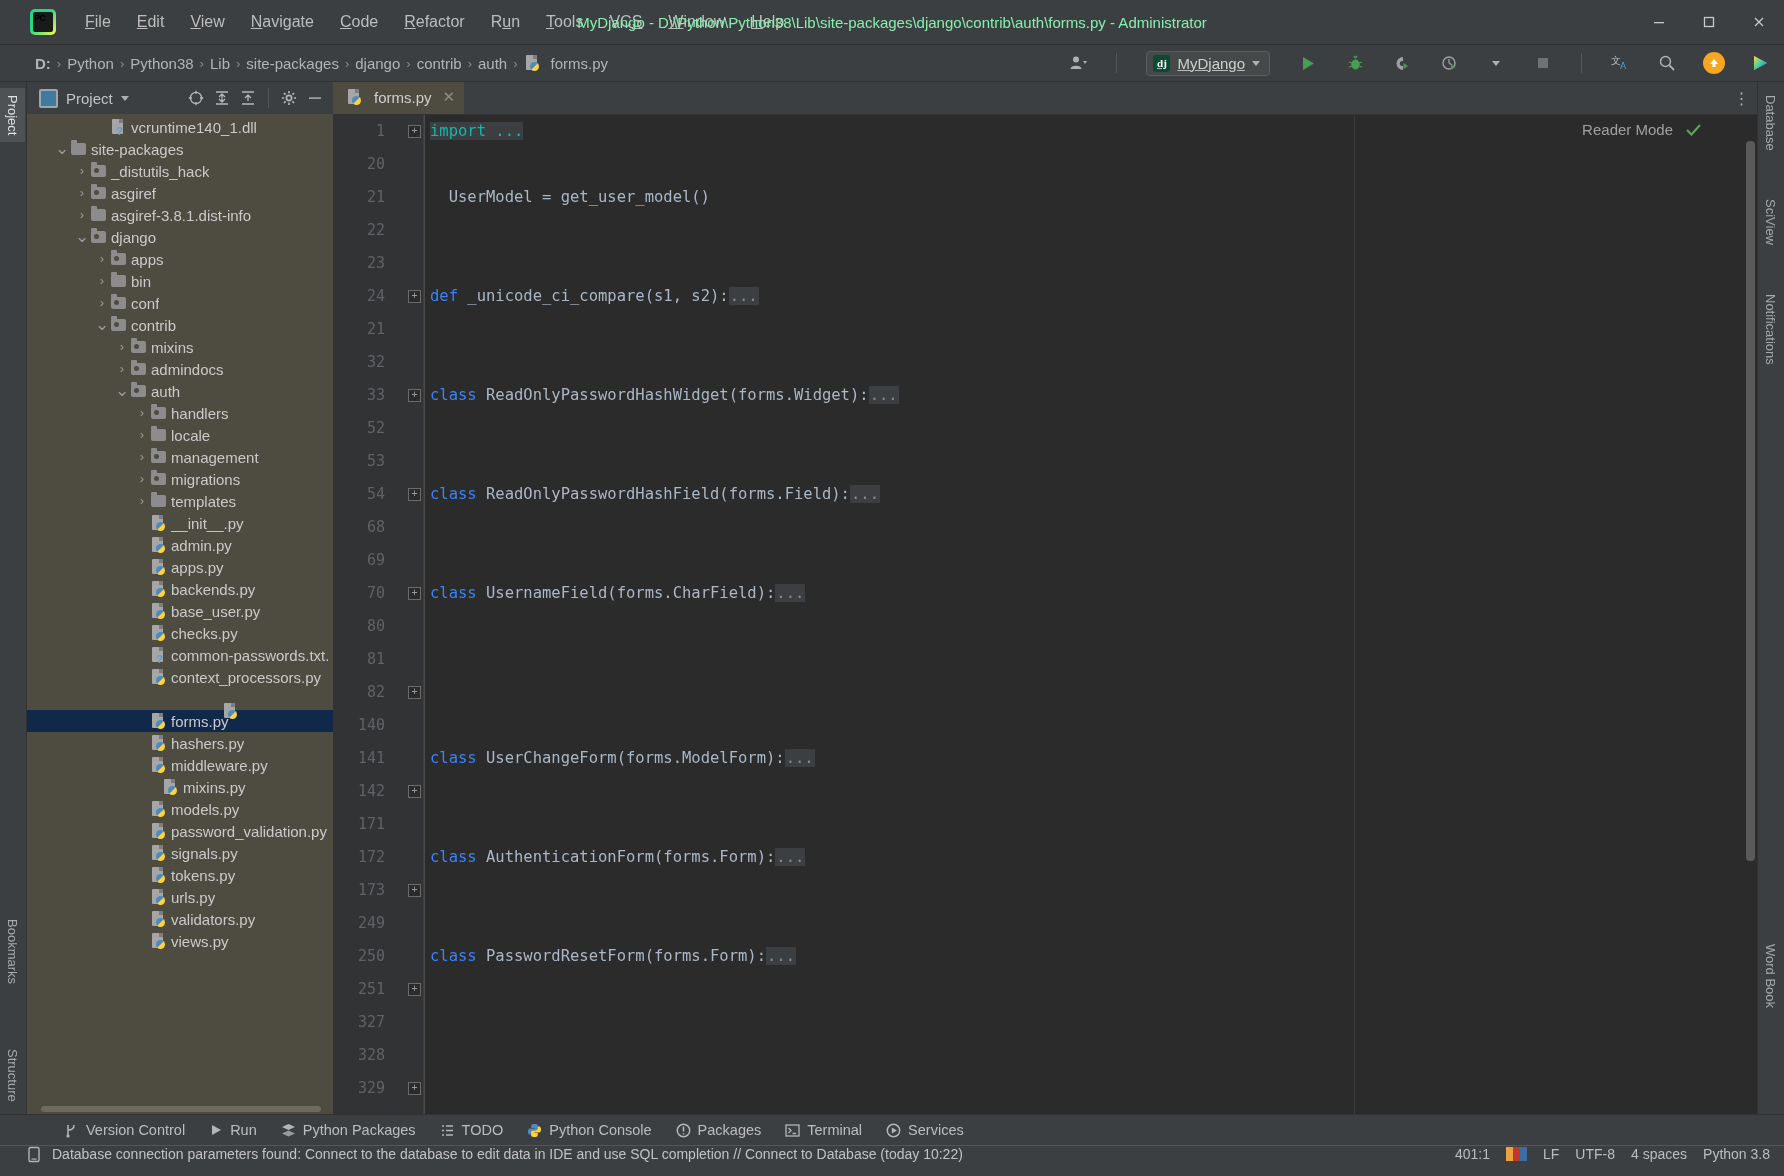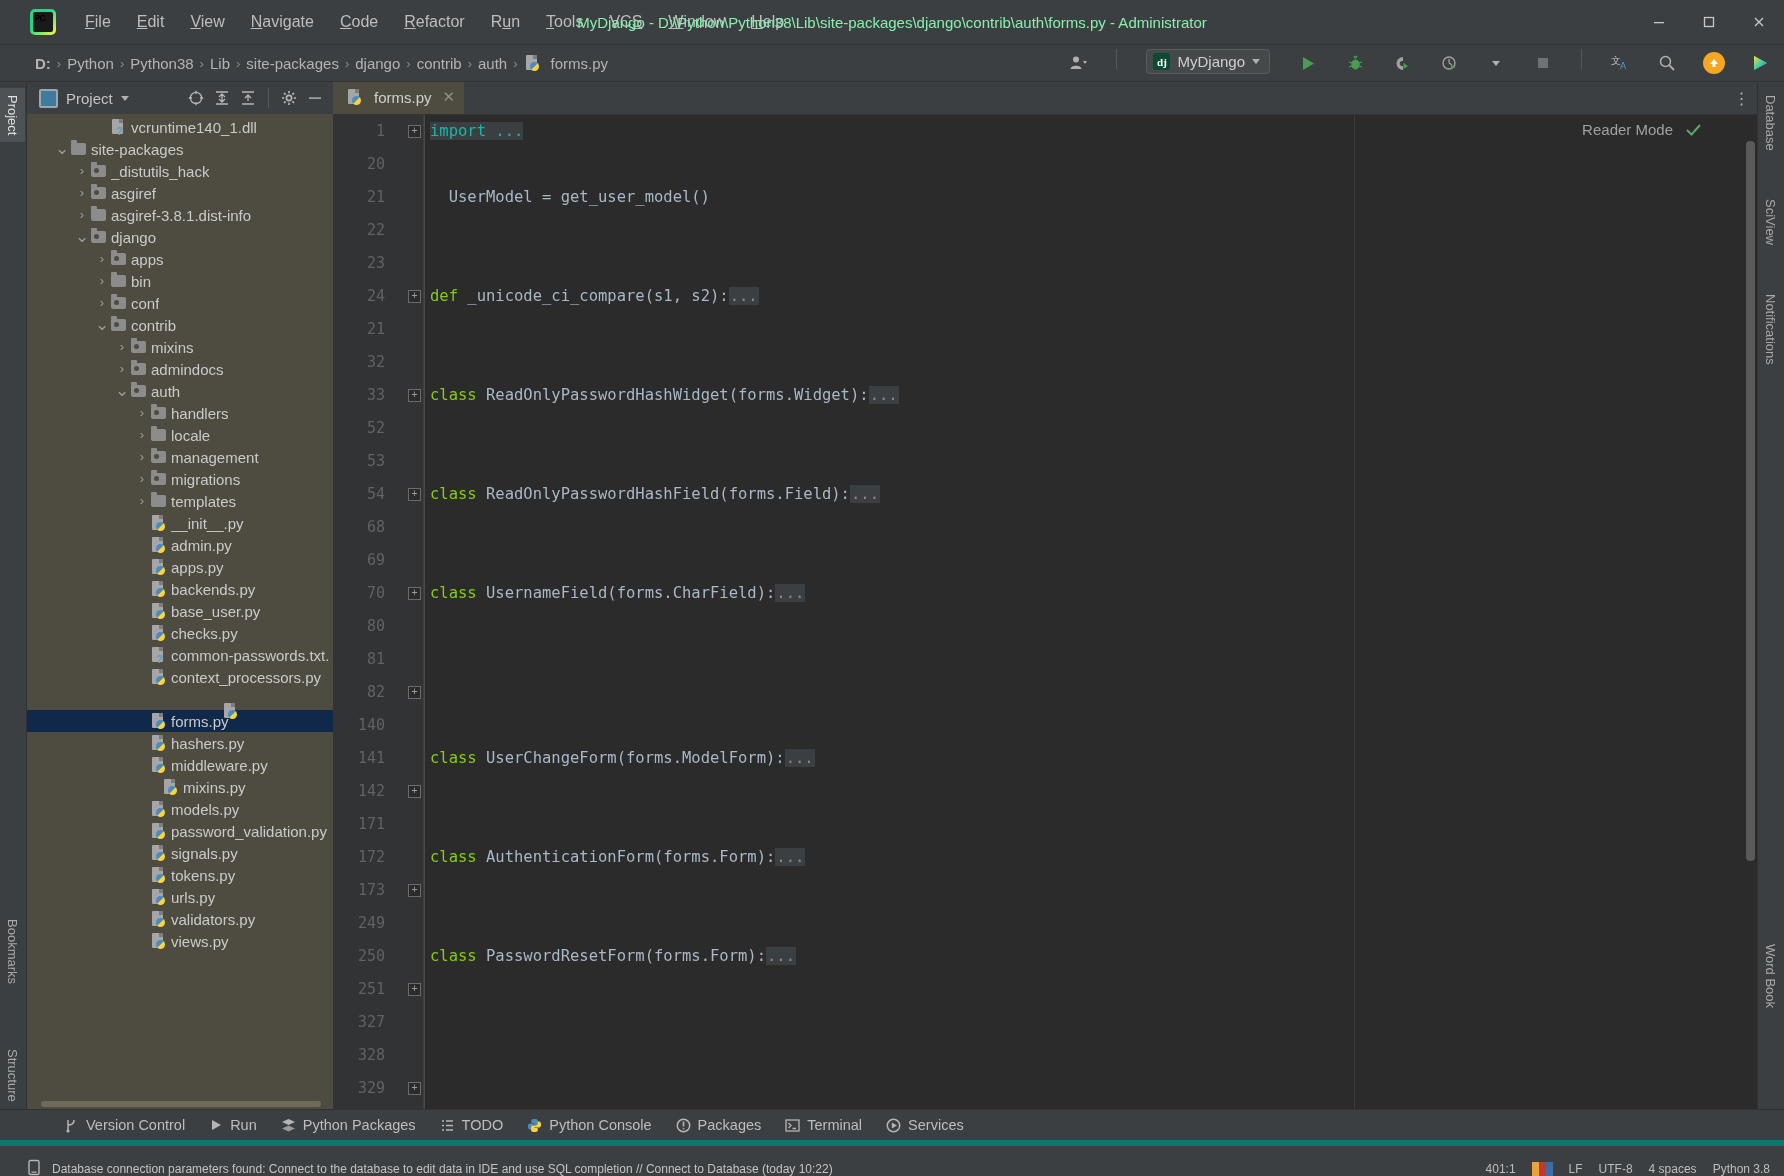--- a/index.html
+++ b/index.html
@@ -114,22 +114,23 @@
     white-space: nowrap;
   }
   .crumb-sep {
     color: #8a8a8a;
     font-size: 13px;
     margin: 0 1px;
   }
   .nav-right {
     margin-left: auto;
     display: flex;
-    align-items: flex-start;
+    align-items: center;
     gap: 17px;
+    text-decoration: underline;
   }
   .tb-ico {
     width: 30px; height: 28px;
     display: flex; align-items: center; justify-content: center;
     color: #b0b0b0;
     border-radius: 3px;
   }
   .runcfg {
     display: flex; align-items: center; gap: 7px;
     border: 1px solid #5a5d5f;
@@ -379,21 +380,21 @@
   .cline {
     height: 33px;
     line-height: 33px;
     font-family: "DejaVu Sans Mono", monospace;
     font-size: 15.5px;
     color: #a9b7c6;
     white-space: pre;
     padding-left: 6px;
     letter-spacing: 0px;
   }
-  .kw { color: #84cc16; }
+  .kw { color: #3b82f6; }
   .cls { color: #a9b7c6; }
   .dots { background: #3c3f41; color:#8a8a8a; padding: 0 1px; }
   .imp  { background: #3c3f41; color:#14b8a6; }
 
   .vguide {
     position: absolute;
     left: 0; top: 0; bottom: 0;
     width: 1px;
     background: #4a4a4a;
   }
@@ -434,25 +435,25 @@
     padding: 3px 12px;
     font-size: 14.5px;
     color: #bdbdbd;
     border-radius: 3px;
   }
   .statusbar {
     height: 30px;
     flex: 0 0 30px;
     background: #3c3f41;
     display: flex;
-    align-items: flex-end;
+    align-items: flex-start;
     padding: 0 14px 0 26px;
     gap: 10px;
-    border-top: 6px solid #0f766e;
-    font-size: 12px;
+    border-top: 1px solid #0f766e;
+    font-size: 14px;
     color: #bdbdbd;
   }
   .sb-msg { color: #c2c2c2; white-space: nowrap; overflow:hidden; }
   .sb-right { margin-left:auto; display:flex; align-items:center; gap: 16px; white-space:nowrap;}
   .sb-colors { display:flex; }
   .sb-colors i { width: 7px; height: 14px; display:block; }
   svg { display: block; }
 </style>
 </head>
 <body>

